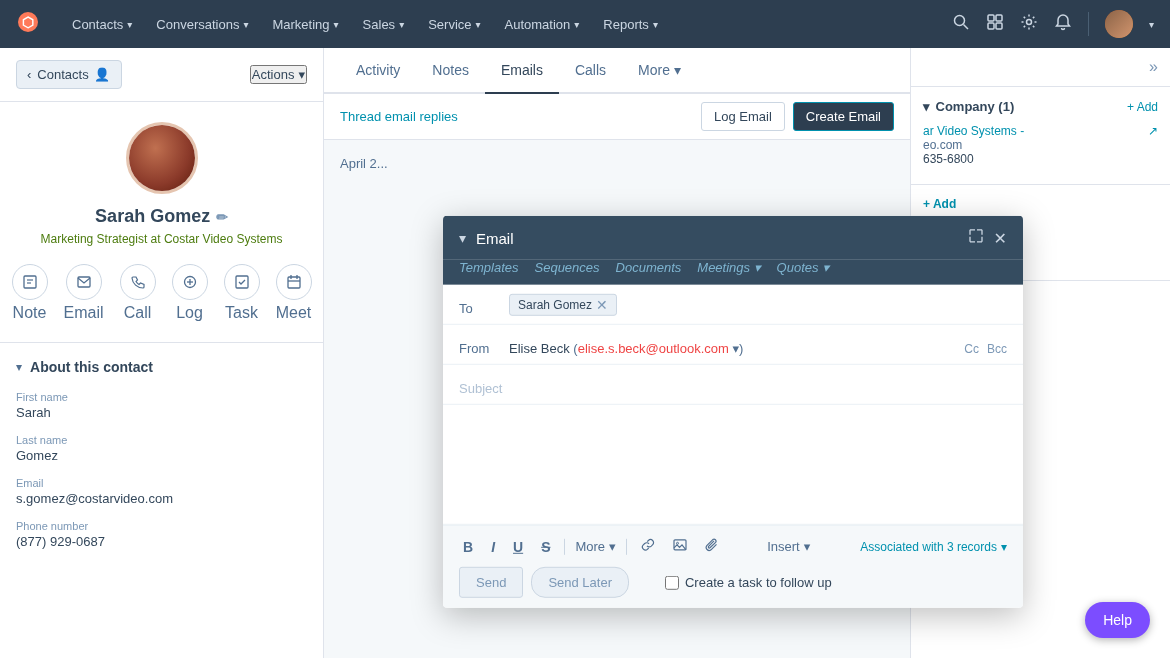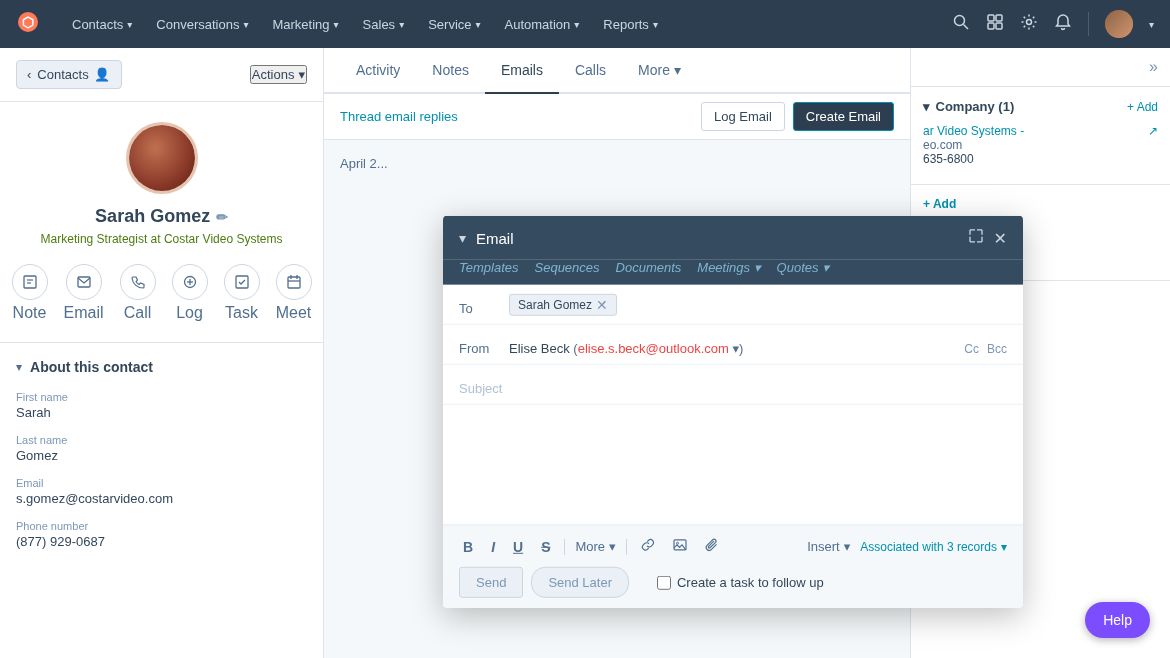--- a/index.html
+++ b/index.html
@@ -546,20 +546,21 @@
       cursor: pointer;
       margin-left: auto;
     }
     .associated-btn {
       color: #0091ae;
       font-size: 12px;
       cursor: pointer;
       display: flex;
       align-items: center;
       gap: 4px;
+      margin-left: 40px;
     }
 
     .modal-send-row {
       display: flex;
       align-items: center;
       gap: 8px;
     }
     .send-btn {
       padding: 7px 16px;
       background: #eaf0f6;
@@ -575,20 +576,21 @@
       border: 1px solid #cbd6e2;
       border-radius: 14px;
       color: #7c98b6;
       font-size: 13px;
       cursor: pointer;
     }
     .follow-up-check {
       display: flex;
       align-items: center;
       gap: 6px;
+      margin-left: 8px;
       padding-left: 20px;
     }
     .follow-up-checkbox {
       width: 14px;
       height: 14px;
       border: 1px solid #cbd6e2;
       background: #fff;
       cursor: pointer;
     }
     .follow-up-label {

